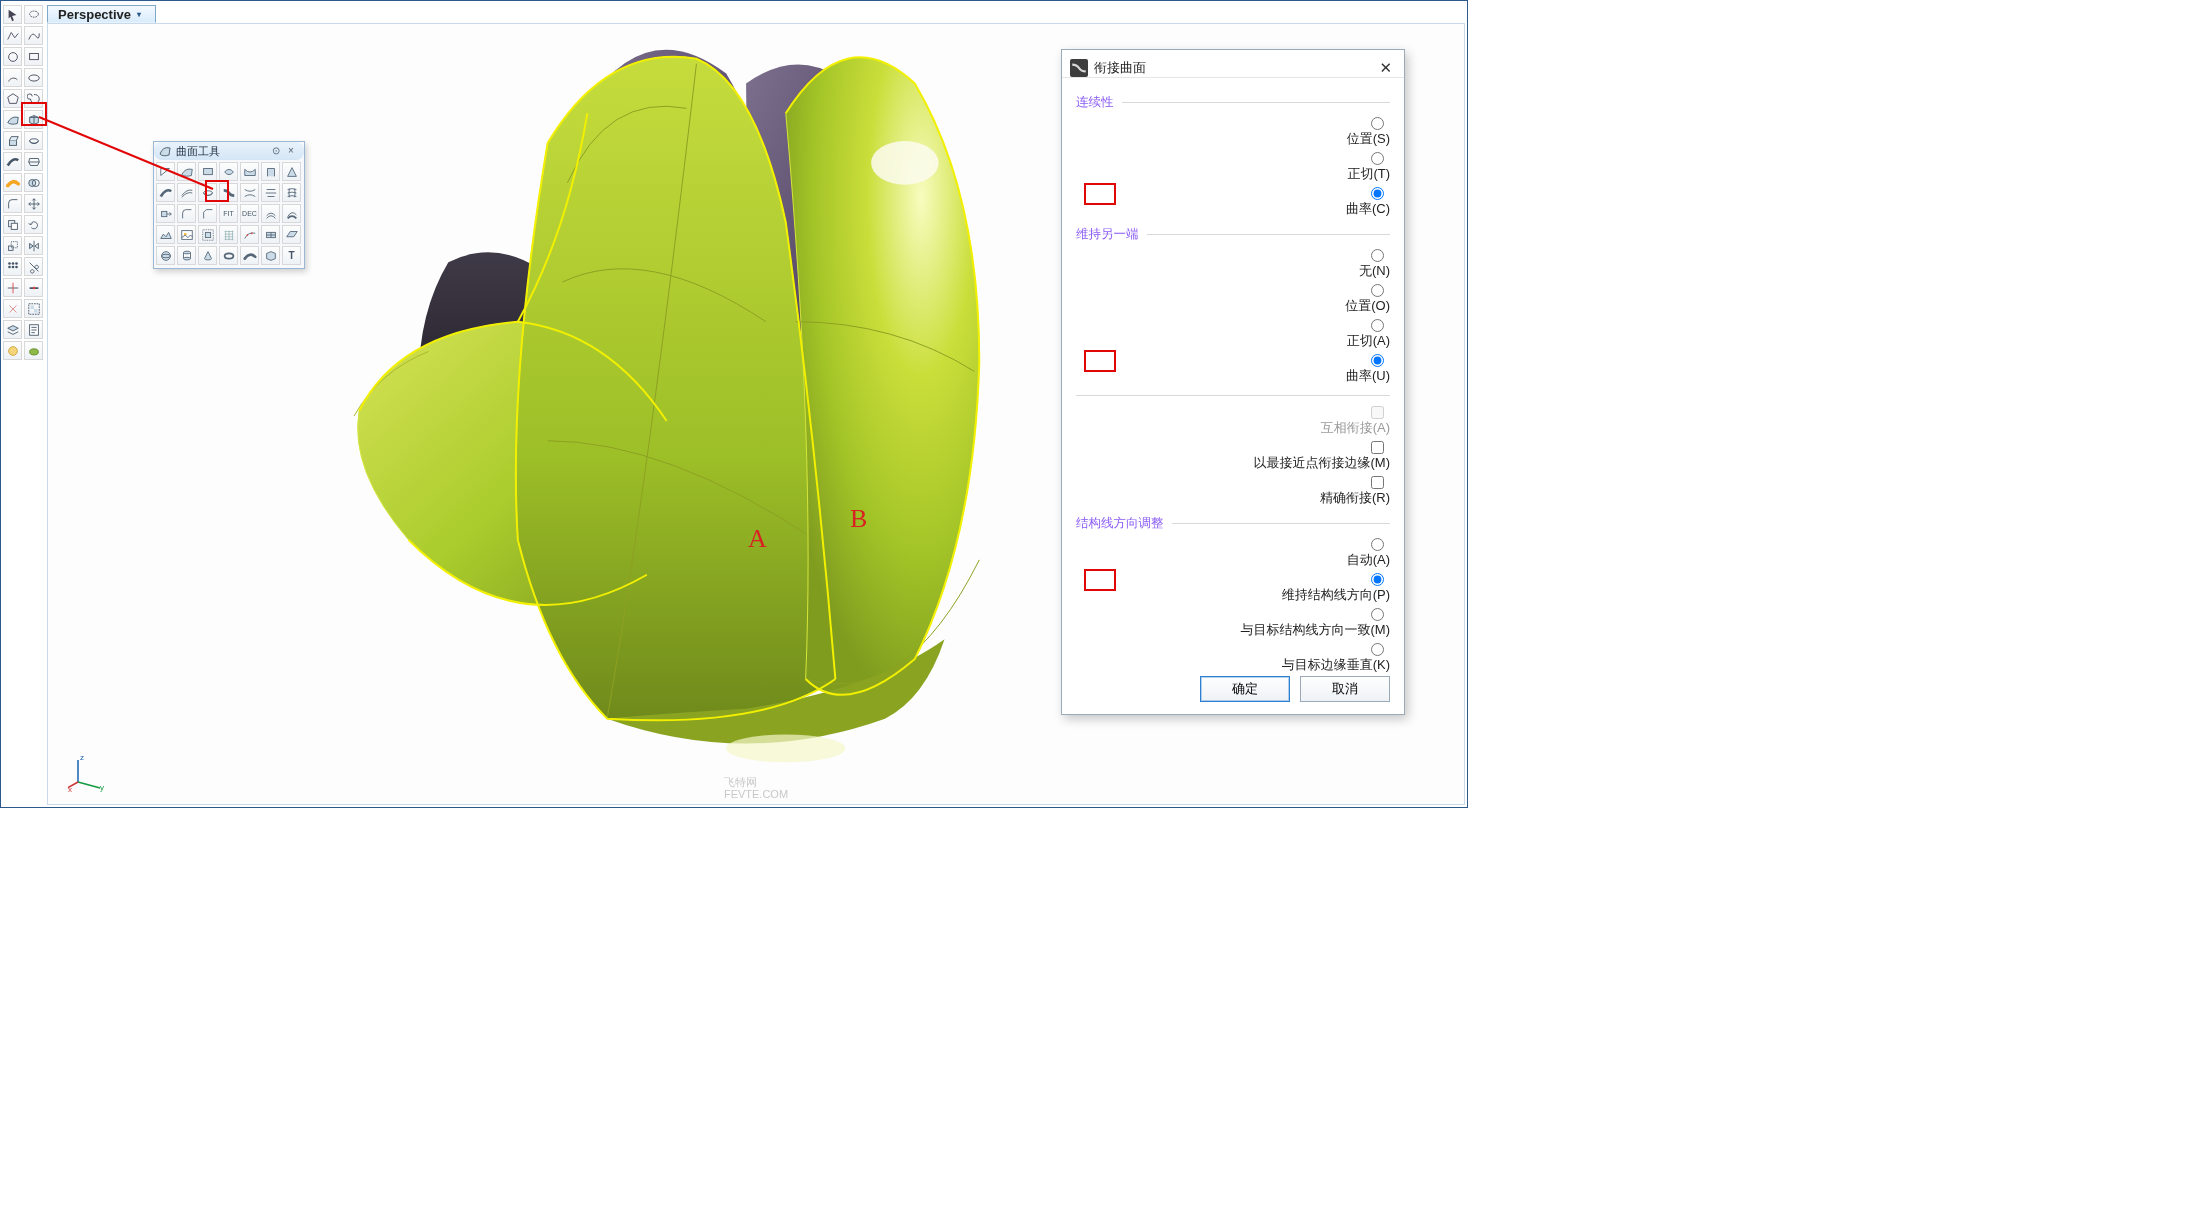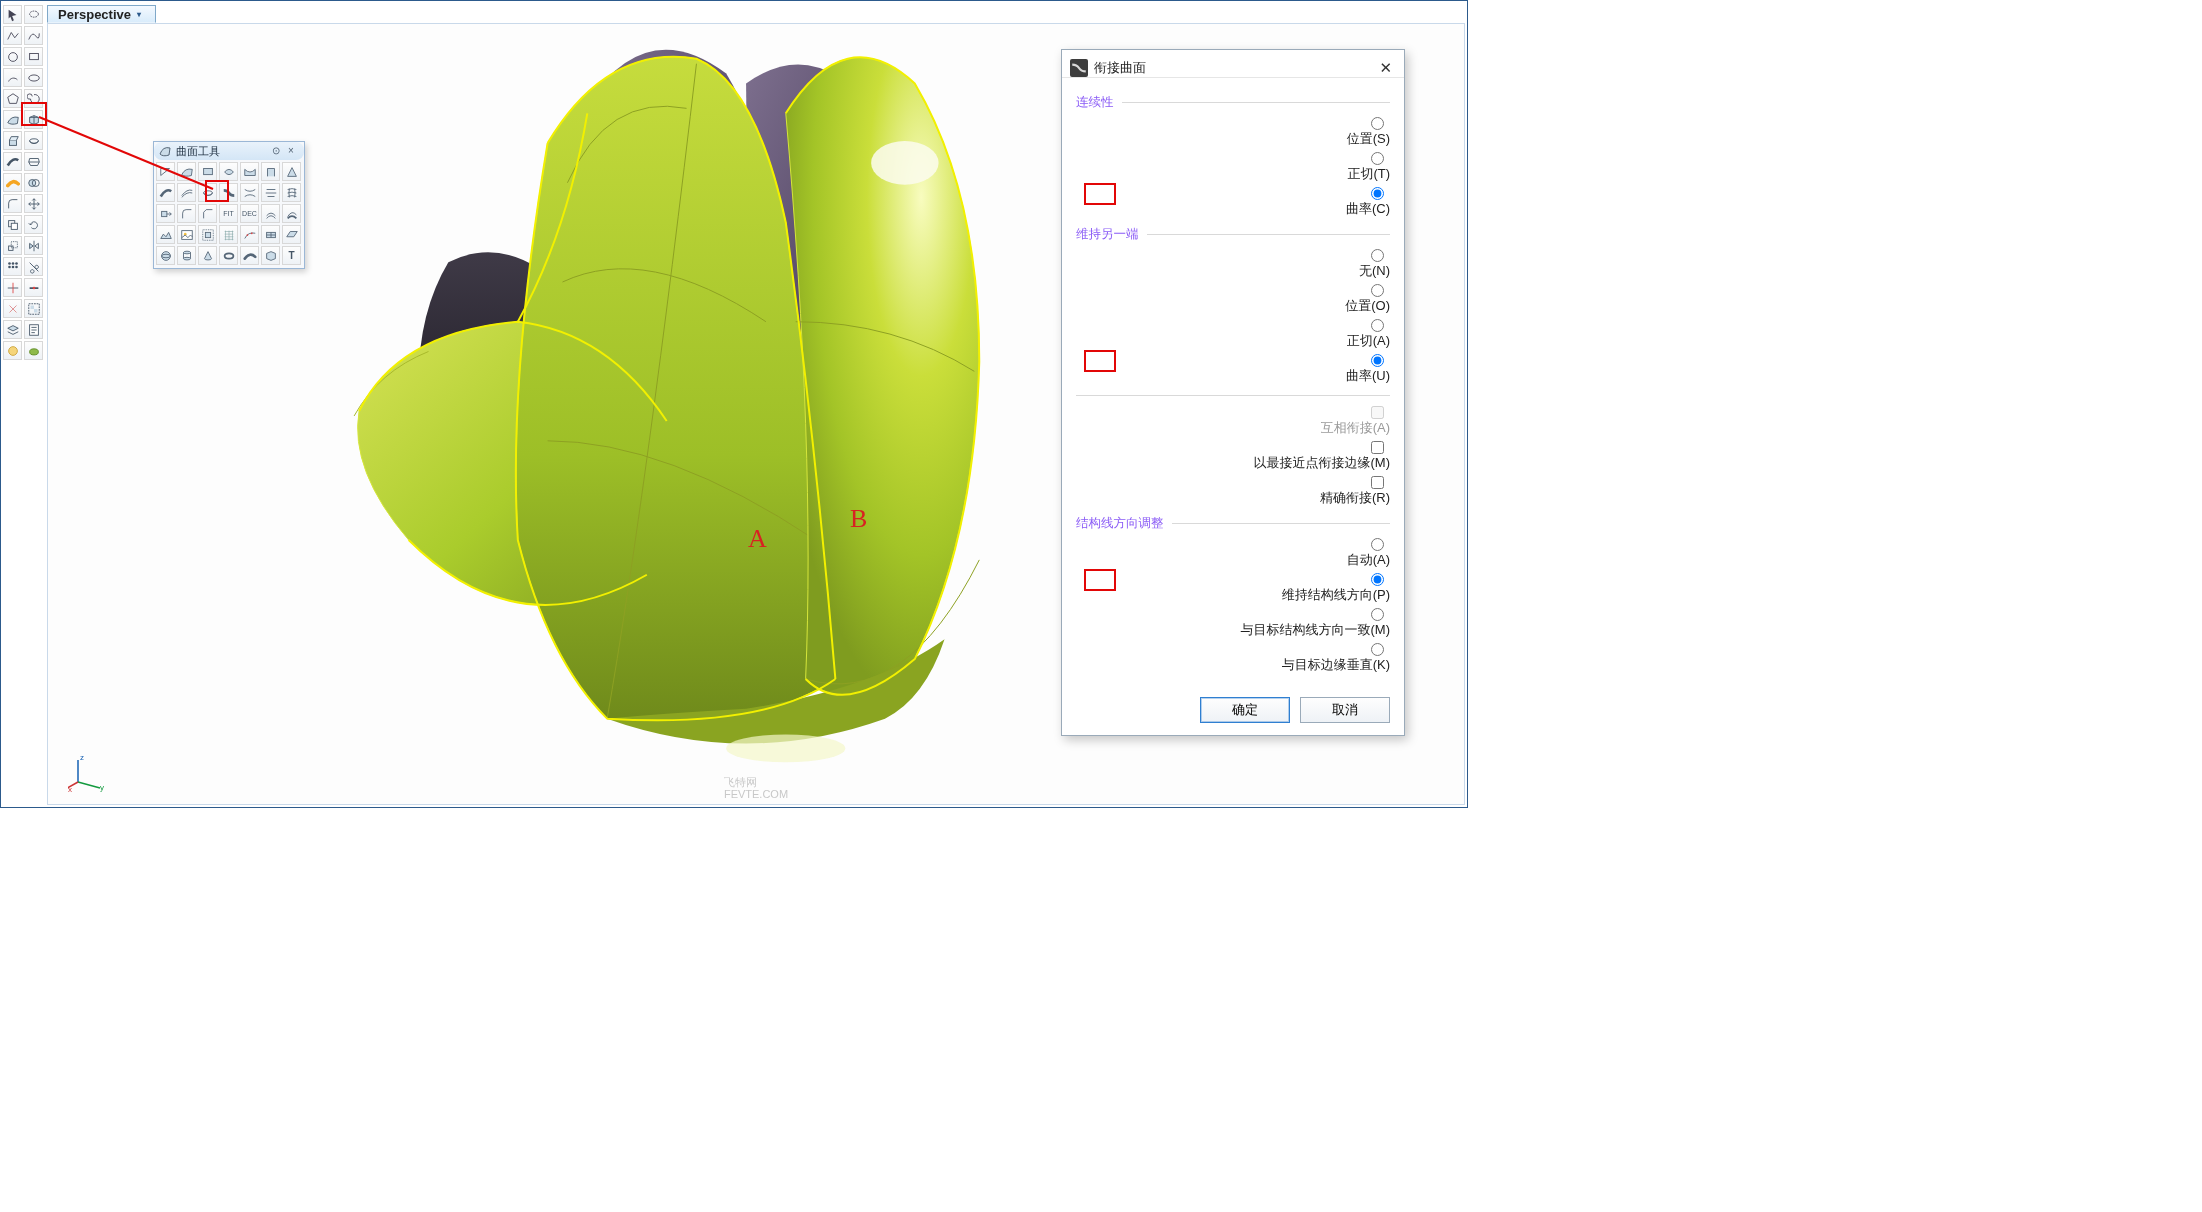--- a/index.html
+++ b/index.html
@@ -99,21 +99,21 @@
 
   .sub-block { padding-left: 16px; }
 
   .kv-row { display: flex; align-items: center; padding: 2px 0; }
   .kv-row .k { width: 66px; font-size: 13px; }
   .kv-row .v input {
     width: 70px; height: 20px; border: 1px solid #9aaab9; font-size: 12px; padding: 1px 4px;
   }
   .kv-row .u { width: 52px; text-align: left; font-size: 13px; margin-left: 24px; }
 
-  .dlg-buttons { display: flex; justify-content: flex-end; gap: 10px; margin-top: 21px; }
+  .dlg-buttons { display: flex; justify-content: flex-end; gap: 10px; margin-top: 0; }
   .dlg-buttons button {
     width: 90px; height: 26px; border: 1px solid #9aaab9; background: linear-gradient(#fefefe,#eef2f6);
     font-size: 13px; cursor: pointer;
   }
   .dlg-buttons button.primary { border: 1px solid #2f7fd1; box-shadow: 0 0 0 1px rgba(47,127,209,.35) inset; }
 
   
   .anno-label { position: absolute; font-family: "Times New Roman", serif; font-size: 26px; color: #d82222; font-weight: 400; }
 
   

